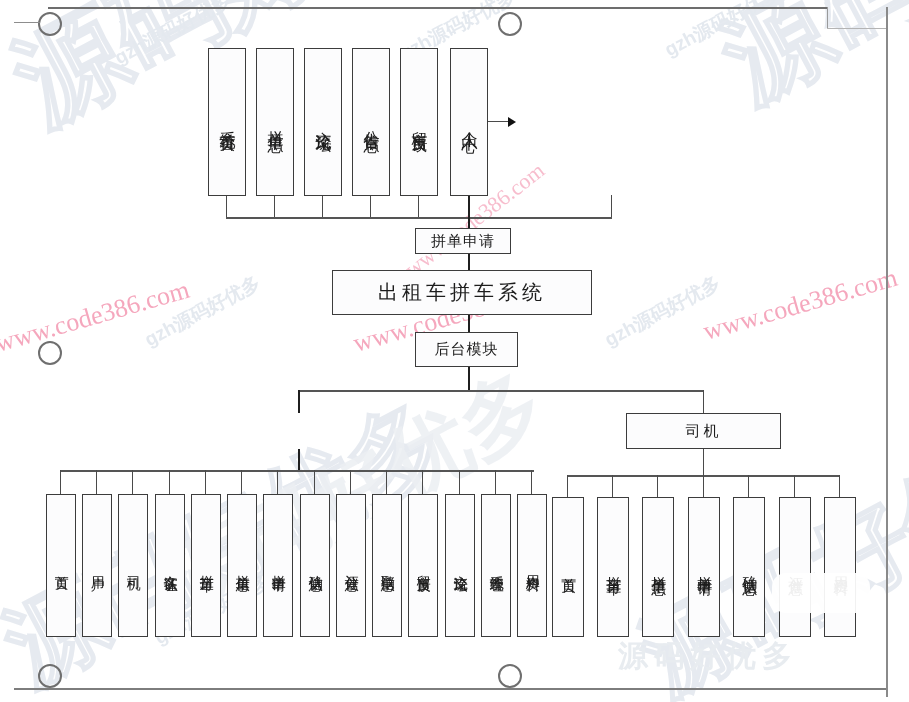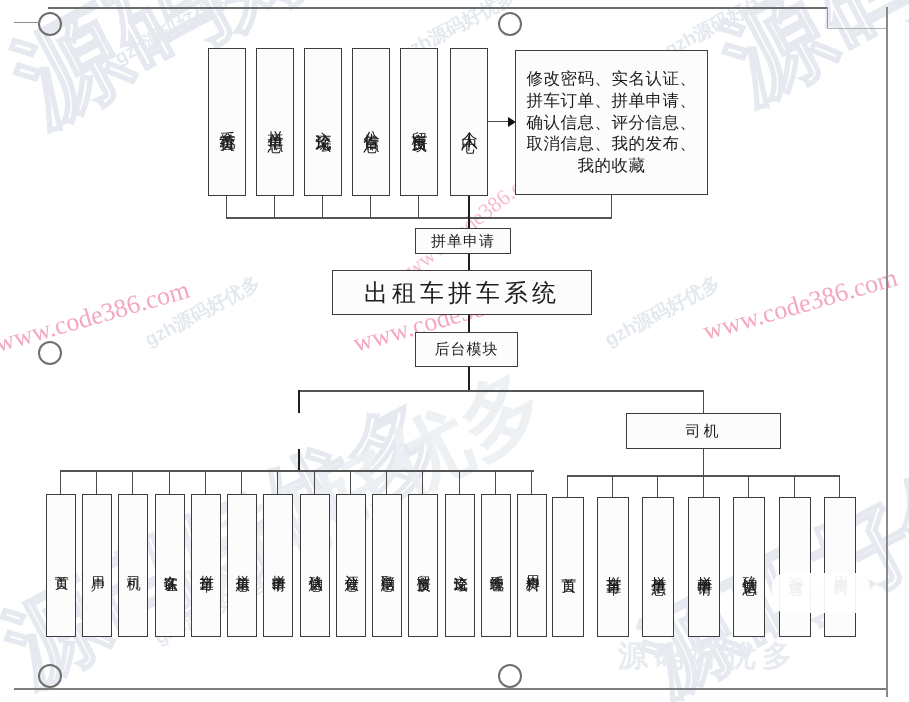--- a/index.html
+++ b/index.html
@@ -60,21 +60,21 @@
   .driver-node{font-size:15px;letter-spacing:1.5px;}
 
   .detail-node{
     font-size:16.5px;
     line-height:1.32;
     padding:4px 7px;
     letter-spacing:0.5px;
     text-align:center;
   }
   .mid-node{font-size:15px;letter-spacing:1px;}
-  .title-node{font-size:24px;letter-spacing:4px;}
+  .title-node{font-size:20px;letter-spacing:4px;}
   .role-node{font-size:15px;letter-spacing:3px;}
 
   
   .ln{position:absolute;background:#4a4a4a;}
   .ln-h{height:1.4px;}
   .ln-v{width:1.4px;}
   .ln-thick{background:#1f1f1f;width:2.4px;}
   .ln-bus{height:1.6px;background:#555;}
 
   .arrow{
@@ -134,21 +134,20 @@
   <div class="node vnode top-node" style="left:208px;top:48px;width:38px;height:148px;">系统首页</div>
   <div class="node vnode top-node" style="left:256px;top:48px;width:38px;height:148px;">拼单信息</div>
   <div class="node vnode top-node" style="left:304px;top:48px;width:38px;height:148px;">交流论坛</div>
   <div class="node vnode top-node" style="left:352px;top:48px;width:38px;height:148px;">公告信息</div>
   <div class="node vnode top-node" style="left:400px;top:48px;width:38px;height:148px;">留言反馈</div>
   <div class="node vnode top-node" style="left:450px;top:48px;width:38px;height:148px;">个人中心</div>
 
   <div class="ln ln-h" style="left:488px;top:121px;width:22px;"></div>
   <div class="arrow" style="left:508px;top:117px;"></div>
 
-  <div class="node detail-node" style="left:515px;top:50px;width:193px;height:145px;">修改密码、实名认证、拼车订单、拼单申请、确认信息、评分信息、取消信息、我的发布、我的收藏</div>
 
   <div class="ln ln-v" style="left:226px;top:196px;height:22px;"></div>
   <div class="ln ln-v" style="left:274px;top:196px;height:22px;"></div>
   <div class="ln ln-v" style="left:322px;top:196px;height:22px;"></div>
   <div class="ln ln-v" style="left:370px;top:196px;height:22px;"></div>
   <div class="ln ln-v" style="left:418px;top:196px;height:22px;"></div>
   <div class="ln ln-v ln-thick" style="left:468px;top:196px;height:22px;"></div>
   <div class="ln ln-v" style="left:611px;top:195px;height:23px;"></div>
 
   <div class="ln ln-bus" style="left:226px;top:217px;width:386px;"></div>

